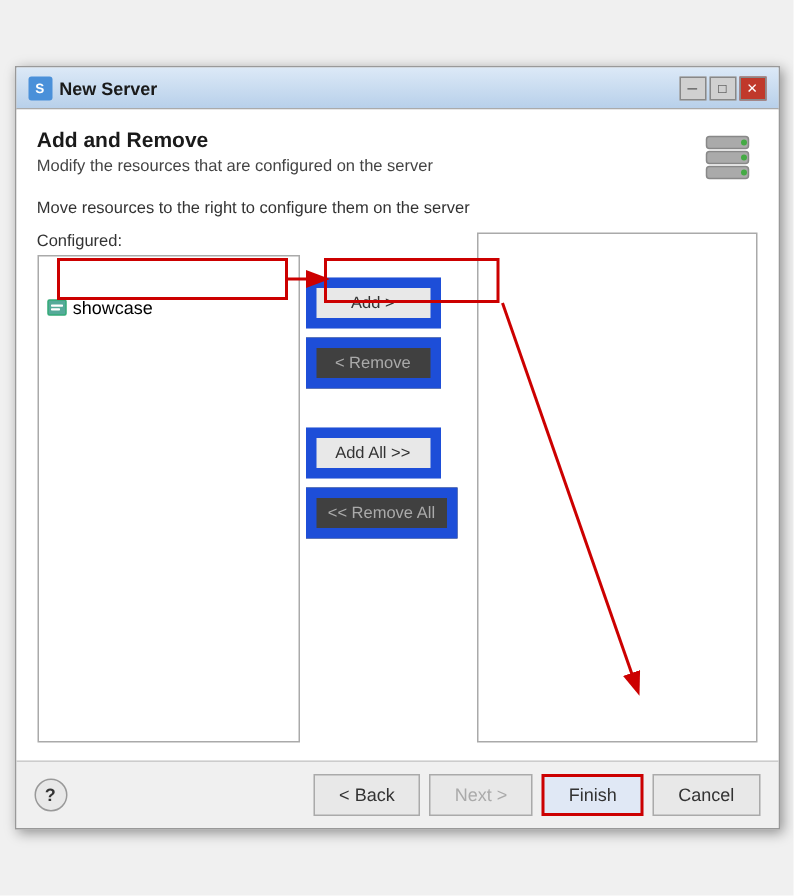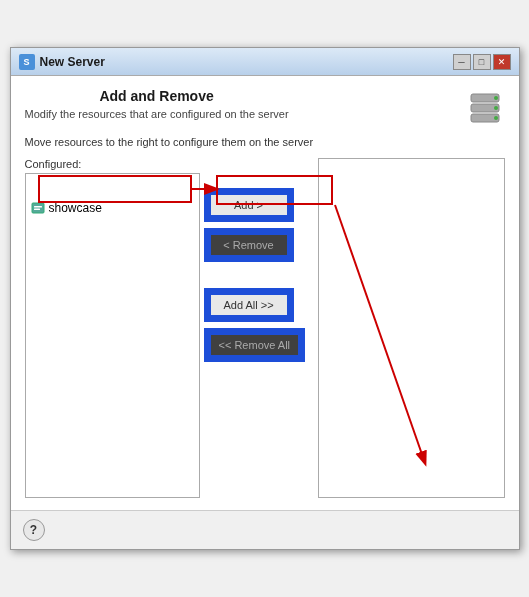--- a/index.html
+++ b/index.html
@@ -78,21 +78,20 @@
       display: flex;
       align-items: flex-start;
       justify-content: space-between;
       margin-bottom: 8px;
     }
     .page-title {
       font-size: 14px;
       font-weight: bold;
       color: #1a1a1a;
       margin-bottom: 4px;
-      text-align: center;
     }
     .page-subtitle {
       font-size: 11px;
       color: #444;
     }
     .header-icon {
       width: 40px;
       height: 40px;
       display: flex;
       align-items: center;
@@ -333,14 +332,20 @@
           </marker>
         </defs>
       </svg>
     </div>
   </div>
 
   <div class="footer">
     <div class="footer-left">
       <div class="help-btn">?</div>
     </div>
+    <div class="footer-right">
+      <button class="footer-btn">&lt; Back</button>
+      <button class="footer-btn disabled" style="color:#aaa;">Next &gt;</button>
+      <button class="footer-btn primary">Finish</button>
+      <button class="footer-btn">Cancel</button>
+    </div>
   </div>
 </div>
 
 </body></html>

